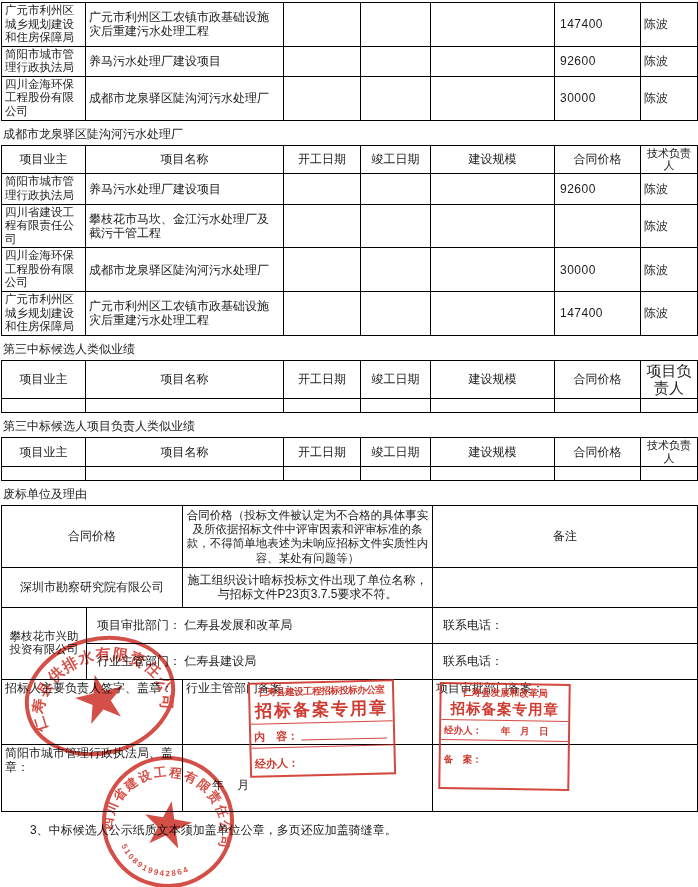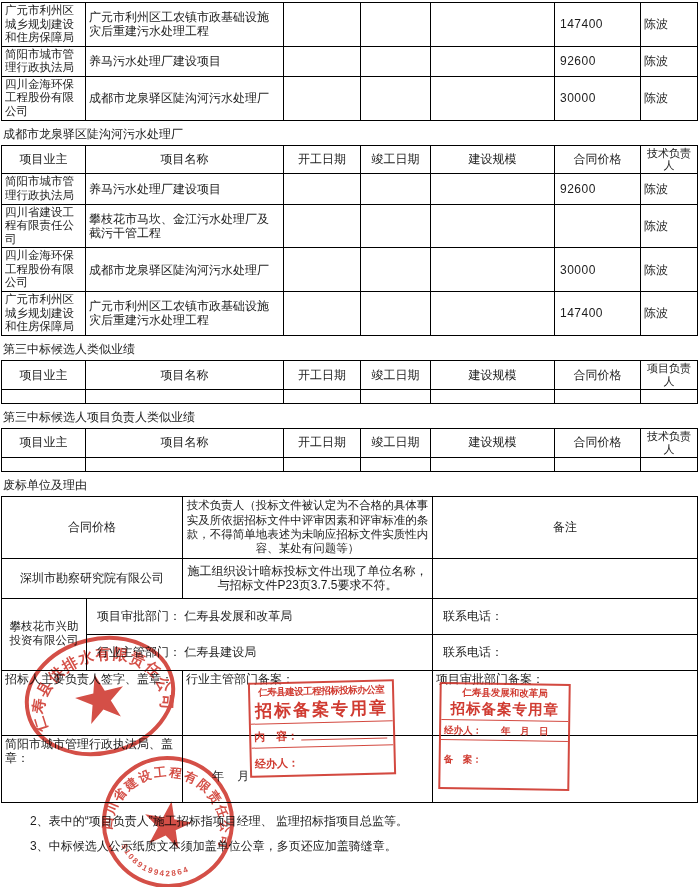--- a/index.html
+++ b/index.html
@@ -169,21 +169,21 @@
       <col style="width:57px">
     </colgroup>
   <tbody>
       <tr style="height:26px">
     <td class="hd">项目业主</td>
     <td class="hd">项目名称</td>
     <td class="hd">开工日期</td>
     <td class="hd">竣工日期</td>
     <td class="hd">建设规模</td>
     <td class="hd">合同价格</td>
-    <td class="hd" style="font-size:11px">项目负责人</td>
+    <td class="hd" style="font-size:15px">项目负责人</td>
   </tr>
   <tr style="height:14px">
     <td></td>
         <td></td>
         <td></td>
         <td></td>
         <td></td>
         <td></td>
         <td></td>
   </tr>
@@ -229,21 +229,21 @@
 <table>
   <colgroup>
       <col style="width:85px">
       <col style="width:96px">
       <col style="width:250px">
       <col style="width:265px">
     </colgroup>
   <tbody>
       <tr style="height:62px">
     <td class="hd" colspan="2">合同价格</td>
-    <td class="reason-hd">技术负责人（投标文件被认定为不合格的具体事实及所依据招标文件中评审因素和评审标准的条款，不得简单地表述为未响应招标文件实质性内容、某处有问题等）</td>
+    <td class="reason-hd">合同价格（投标文件被认定为不合格的具体事实及所依据招标文件中评审因素和评审标准的条款，不得简单地表述为未响应招标文件实质性内容、某处有问题等）</td>
     <td class="hd">备注</td>
   </tr>
   <tr style="height:40px">
     <td class="hd" colspan="2">深圳市勘察研究院有限公司</td>
     <td class="reason">施工组织设计暗标投标文件出现了单位名称，与招标文件P23页3.7.5要求不符。</td>
     <td></td>
   </tr>
   <tr style="height:36px">
     <td class="hd" rowspan="2" style="font-size:11.5px">攀枝花市兴助投资有限公司</td>
     <td colspan="2" class="phone-cell">项目审批部门：  仁寿县发展和改革局</td>
@@ -260,21 +260,20 @@
   </tr>
   <tr class="tall" style="height:67px">
     <td colspan="2">简阳市城市管理行政执法局、盖章：</td>
     <td><span class="year-month">年    月</span></td>
     <td></td>
   </tr>
 </tbody>
   </table>
 
 <div class="notes">
-  <div class="indent">2、表中的“项目负责人”施工招标指项目经理、 监理招标指项目总监等。</div>
   <div class="indent">3、中标候选人公示纸质文本须加盖单位公章，多页还应加盖骑缝章。</div>
 
 </div>
 
 <div class="stamp" id="stamp-mid">
   <div class="s1">仁寿县建设工程招标投标办公室</div>
   <div class="s2">招标备案专用章</div>
   <div class="row-line">
       <span>内　容：</span>
       <span class="fill-line"></span>

